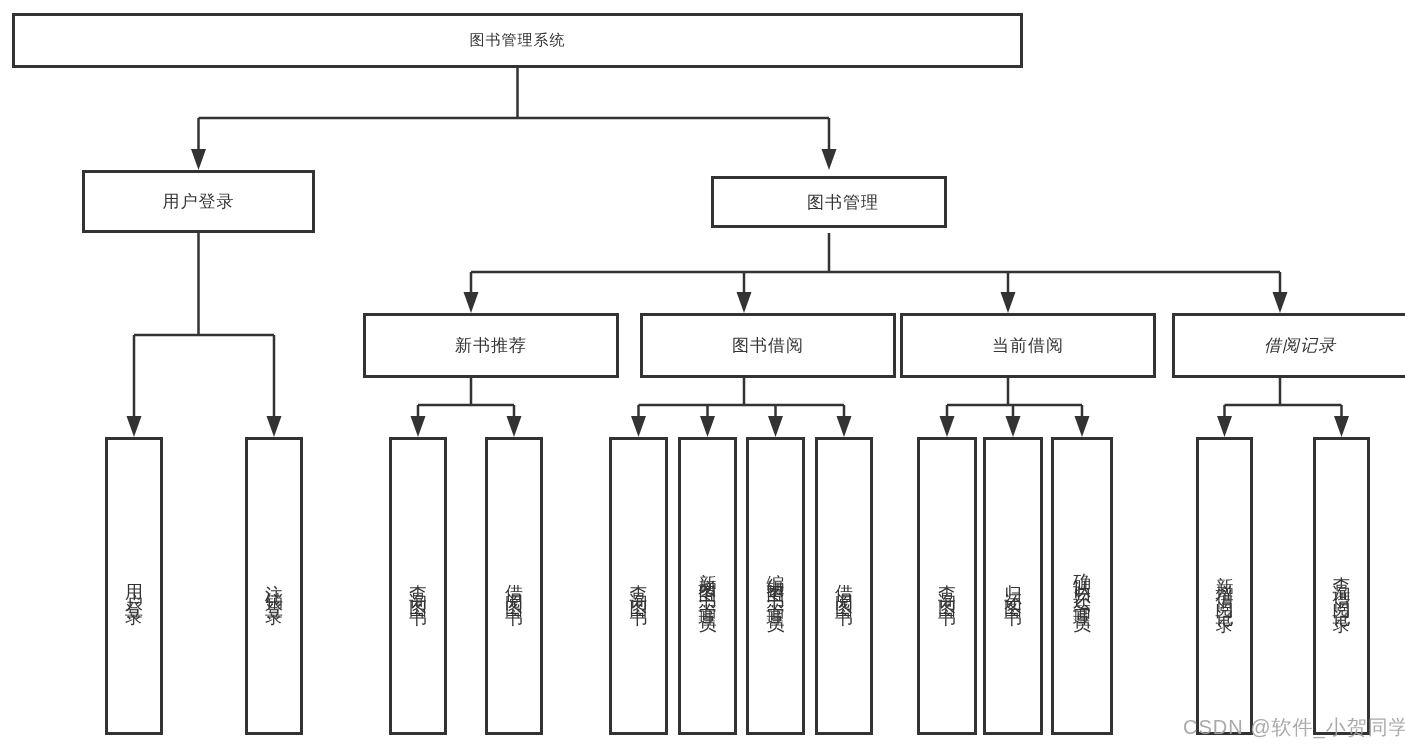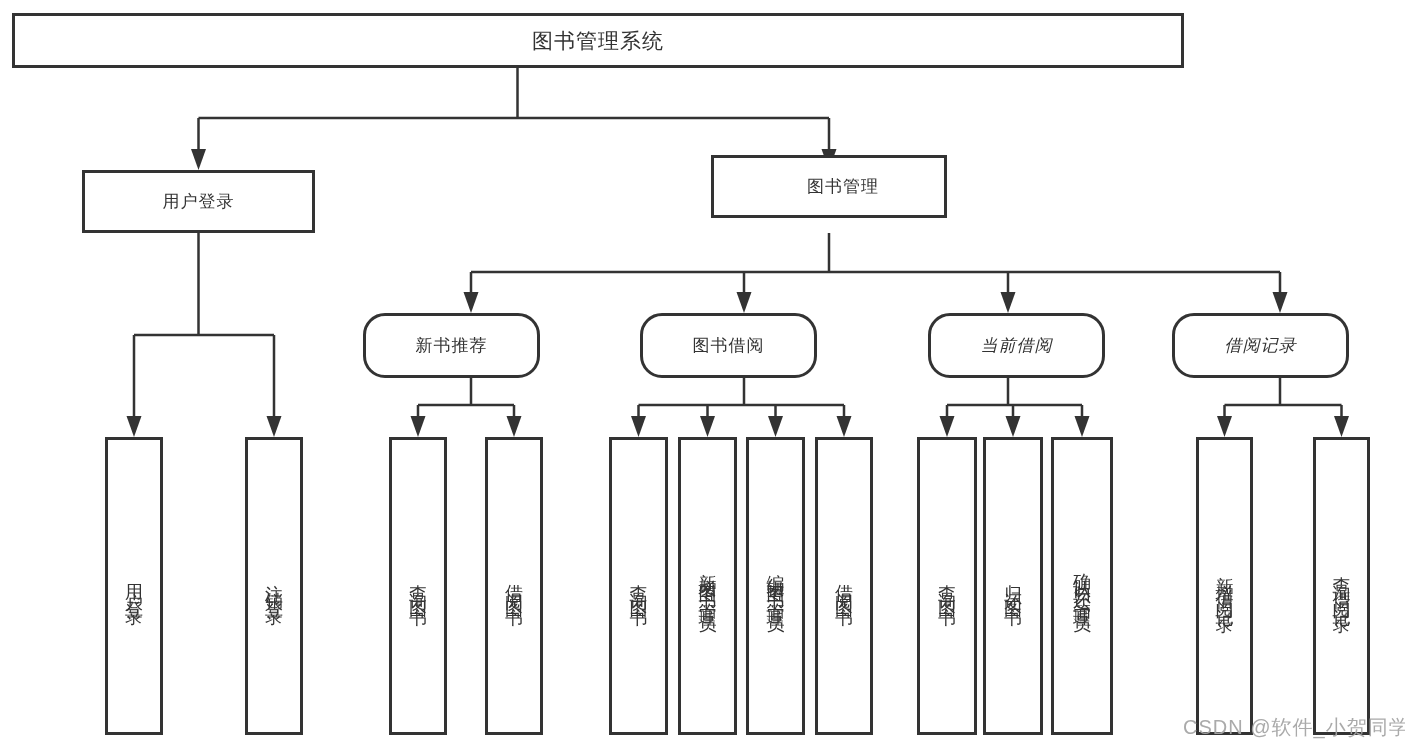--- a/index.html
+++ b/index.html
@@ -32,43 +32,43 @@
     display: flex;
     align-items: center;
     justify-content: center;
     text-align: center;
     letter-spacing: 1px;
   }
   .h-box {
     font-size: 17px;
   }
   .root-box {
-    left: 12px; top: 13px; width: 1172px; height: 55px;
-    font-size: 21px;
+    left: 12px; top: 13px; width: 1011px; height: 55px;
+    font-size: 15px;
   }
   .leaf {
     top: 437px;
     height: 298px;
     writing-mode: vertical-rl;
     text-orientation: mixed;
     font-size: 18px;
     letter-spacing: 8px;
     line-height: 1;
   }
   .leaf.long {
     letter-spacing: 6px;
   }
   
   .n-user-login  { left: 82px;  top: 170px; width: 233px; height: 63px; }
-  .n-book-mgmt   { left: 711px; top: 155px; width: 236px; height: 63px; padding-left: 28px; }
+  .n-book-mgmt   { left: 711px; top: 176px; width: 236px; height: 52px; padding-left: 28px; }
   
-  .lvl3 { top: 313px; height: 65px; width: 177px; border-radius: 22px; }
+  .lvl3 { top: 313px; height: 65px; width: 256px; }
   .n-new-books      { left: 363px;  }
   .n-book-borrow    { left: 640px;  }
-  .n-current-borrow { left: 928px; font-style: italic;  }
+  .n-current-borrow { left: 900px;  }
   .n-borrow-records { left: 1172px; font-style: italic; }
   
   .lf-g1b1 { left: 105px;  width: 58px; }
   .lf-g1b2 { left: 245px;  width: 58px; }
   
   .lf-g2b1 { left: 389px;  width: 58px; }
   .lf-g2b2 { left: 485px;  width: 58px; }
   
   .lf-g3b1 { left: 609px;  width: 59px; }
   .lf-g3b2 { left: 678px;  width: 59px; }

